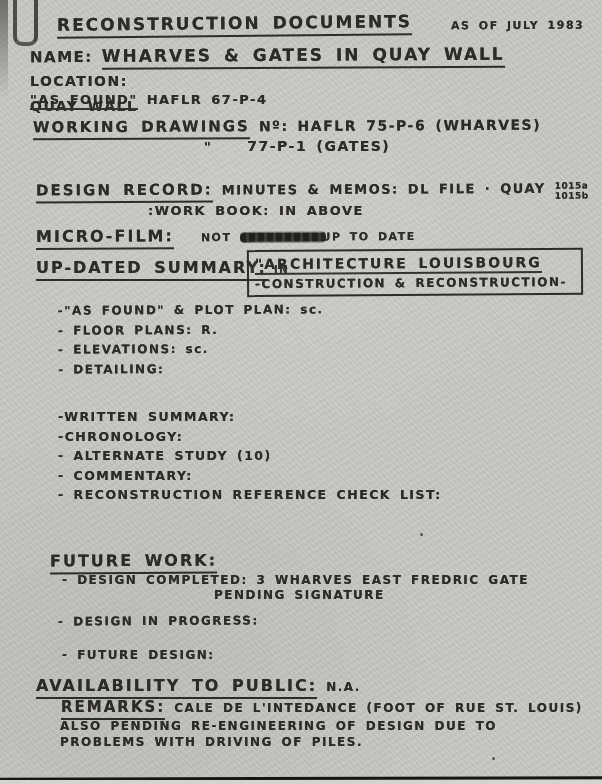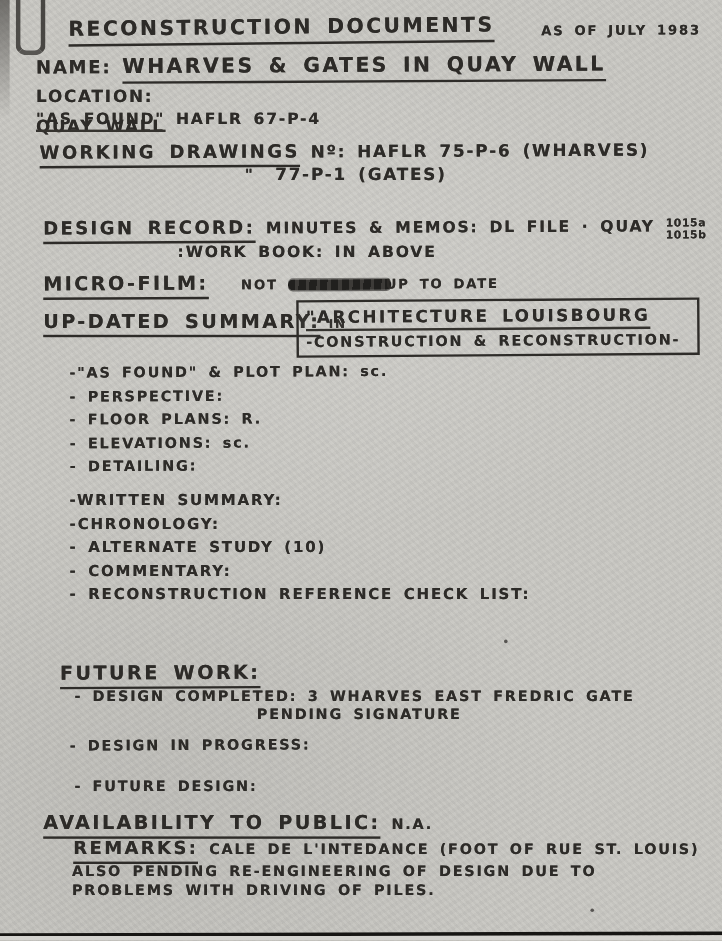--- a/index.html
+++ b/index.html
@@ -94,21 +94,21 @@
     <span class="hw-sm" style="font-size:13px;">HAFLR 67-P-4</span>
   </div>
 
   <div class="abs ink row r-tiny" style="left:33px;top:117px;">
     <span class="hw u" style="font-size:15px;">WORKING DRAWINGS</span>
     <span class="hw-sm" style="font-size:14px;">Nº:</span>
     <span class="hw-sm" style="font-size:14px;">HAFLR 75-P-6 (WHARVES)</span>
   </div>
   <div class="abs ink row" style="left:204px;top:138px;">
     <span class="hw-sm" style="font-size:13px;">"</span>
-    <span class="hw-sm" style="font-size:14px;margin-left:8px;">77-P-1 (GATES)</span>
+    <span class="hw-sm" style="font-size:14px;margin-left:26px;">77-P-1 (GATES)</span>
   </div>
 
   <div class="abs ink row r-tiny" style="left:36px;top:180px;">
     <span class="hw u" style="font-size:15px;">DESIGN RECORD:</span>
     <span class="hw-sm" style="font-size:13px;">MINUTES &amp; MEMOS: DL FILE · QUAY</span>
     <span class="refs ink">
       <span>1015a</span>
       <span>1015b</span>
     </span>
   </div>
@@ -125,21 +125,20 @@
     <span class="hw u" style="font-size:16px;">UP-DATED SUMMARY:</span>
     <span class="hw-sm" style="font-size:10px;margin-left:-2px;">IN</span>
   </div>
   <div class="abs box" style="left:247px;top:249px;width:318px;">
     <div class="ink hw u-thin" style="font-size:14px;display:inline-block;">"ARCHITECTURE LOUISBOURG</div>
     <div class="ink hw-sm" style="font-size:12px;margin-top:2px;">-CONSTRUCTION &amp; RECONSTRUCTION-</div>
   </div>
 
   <div class="abs ink list r-tiny" style="left:58px;top:301px;font-size:12px;line-height:19.5px;">
     <div class="hw-sm">-"AS FOUND" &amp; PLOT PLAN: sc.</div>
-    <div class="hw-sm">- PERSPECTIVE:</div>
     <div class="hw-sm">- FLOOR PLANS: R.</div>
     <div class="hw-sm">- ELEVATIONS: sc.</div>
     <div class="hw-sm">- DETAILING:</div>
   </div>
 
   <div class="abs ink list" style="left:58px;top:407px;font-size:12.5px;line-height:19.5px;">
     <div class="hw-sm">-WRITTEN SUMMARY:</div>
     <div class="hw-sm">-CHRONOLOGY:</div>
     <div class="hw-sm">- ALTERNATE STUDY (10)</div>
     <div class="hw-sm">- COMMENTARY:</div>

